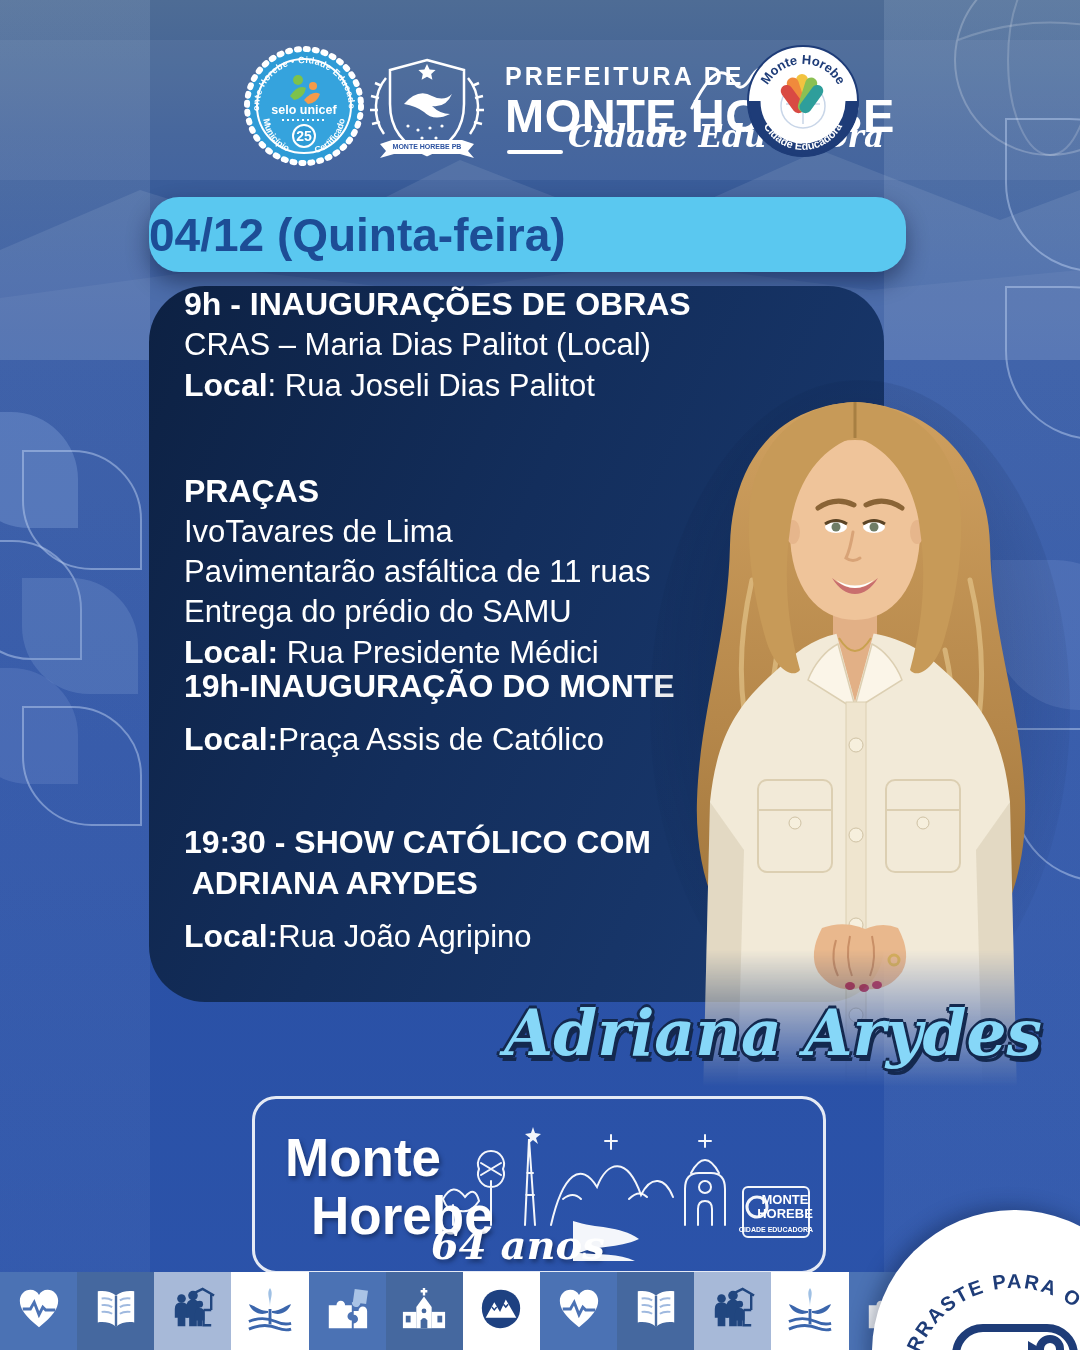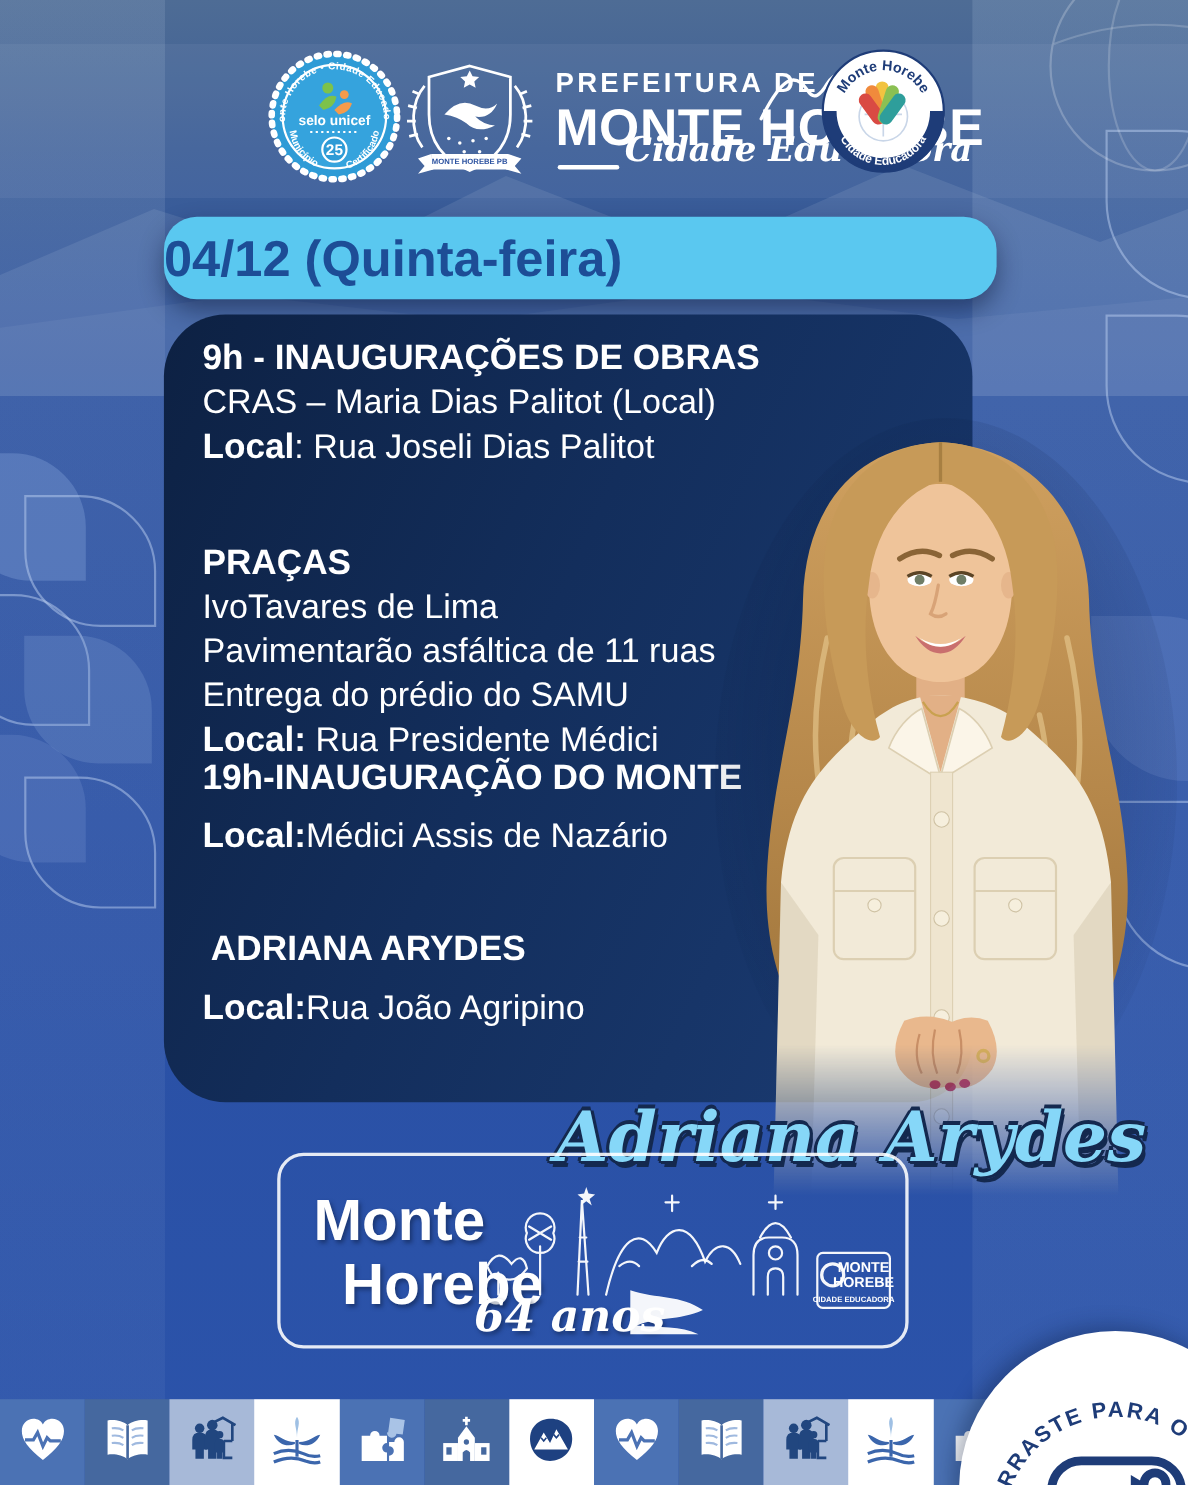--- a/index.html
+++ b/index.html
@@ -19,37 +19,37 @@
   .cityname{left:505px;top:88px;color:#fff;font-size:47px;font-weight:800;letter-spacing:.5px;}
   .tag-line{left:507px;top:150px;width:56px;height:4px;background:#fff;border-radius:2px;}
   .tagline{left:568px;top:118px;color:#fff;font-size:31px;font-style:italic;font-weight:bold;font-family:"DejaVu Serif",serif;}
   
   .pill{left:149px;top:197px;width:757px;height:75px;border-radius:30px;background:#5ac8f0;
     box-shadow:0 10px 22px rgba(5,15,45,.45);display:flex;align-items:center;}
   .pill span{color:#1d4d96;font-size:46px;font-weight:bold;}
   
   .panel{left:149px;top:286px;width:735px;height:716px;border-radius:56px;
     background:linear-gradient(115deg,#0d2143 0%,#132e5c 45%,#1b3c74 100%);}
-  .sched{left:184px;top:304px;width:700px;height:700px;color:#fff;font-size:31px;line-height:40px;}
+  .sched{left:184px;top:284px;width:700px;height:700px;color:#fff;font-size:31px;line-height:40px;}
   .sched-sec{position:absolute;left:0;}
   .sec0{top:0;} .sec1{top:187px;} .sec2{top:382px;} .sec3{top:538px;}
   .sched .line{white-space:pre;}
   .sched .b{font-weight:bold;font-size:32px;}
   .sched .spacer{margin-top:12px;}
   
   .woman{left:640px;top:380px;width:440px;height:760px;
     -webkit-mask-image:linear-gradient(180deg,#000 75%,transparent 93%);
     mask-image:linear-gradient(180deg,#000 75%,transparent 93%);}
   
   .show1{right:58px;top:950px;color:#fff;font-size:47px;font-weight:800;letter-spacing:1px;
     text-shadow:3px 0 0 #14294f,-3px 0 0 #14294f,0 3px 0 #14294f,0 -3px 0 #14294f,2px 2px 0 #14294f,-2px 2px 0 #14294f,2px -2px 0 #14294f,0 6px 0 #14294f;}
   .show2{right:38px;top:996px;color:#86d7f8;font-size:63px;font-weight:bold;font-style:italic;font-family:"DejaVu Serif",serif;
     text-shadow:3px 0 0 #14294f,-3px 0 0 #14294f,0 3px 0 #14294f,0 -3px 0 #14294f,2px 2px 0 #14294f,-2px 2px 0 #14294f,3px 6px 0 #14294f;}
   
-  .annivbox{left:252px;top:1048px;width:568px;height:172px;border:3px solid rgba(255,255,255,.88);border-radius:24px;text-align:right;}
+  .annivbox{left:252px;top:1096px;width:568px;height:172px;border:3px solid rgba(255,255,255,.88);border-radius:24px;text-align:right;}
   .anniv-monte{left:30px;top:34px;color:#fff;font-size:53px;font-weight:800;line-height:.95;text-shadow:2px 3px 4px rgba(10,25,60,.5);}
   .anniv-horebe{left:56px;top:86px;color:#fff;font-size:53px;font-weight:800;text-shadow:2px 3px 4px rgba(10,25,60,.5);}
   .anniv-anos{left:176px;top:122px;color:#fff;font-size:40px;font-style:italic;font-weight:bold;font-family:"DejaVu Serif",serif;text-shadow:2px 3px 4px rgba(10,25,60,.5);}
   
   .strip{left:0;bottom:0;width:1080px;height:78px;display:flex;}
   .tile{flex:1 1 0;display:flex;align-items:center;justify-content:center;}
   .tile svg{width:46px;height:46px;}
   
   .badge{left:872px;top:1210px;width:284px;height:284px;border-radius:50%;background:#fff;
     box-shadow:-6px -4px 18px rgba(10,25,60,.35);}
@@ -181,23 +181,24 @@
       </div>
       <div class="sched-sec sec1">
         <div class="line"><span class="b">PRAÇAS</span></div>
         <div class="line"><span>IvoTavares de Lima</span></div>
         <div class="line"><span>Pavimentarão asfáltica de 11 ruas</span></div>
         <div class="line"><span>Entrega do prédio do SAMU</span></div>
         <div class="line"><span class="b">Local:</span><span> Rua Presidente Médici</span></div>
       </div>
       <div class="sched-sec sec2">
         <div class="line"><span class="b">19h-INAUGURAÇÃO DO MONTE</span></div>
-        <div class="line spacer"><span class="b">Local:</span><span>Médici Assis de Nazário</span></div>
+        <div class="line spacer"><span class="b">Local:</span><span>Praça Assis de Católico</span></div>
       </div>
       <div class="sched-sec sec3">
+        <div class="line"><span class="b">19:30 - SHOW CATÓLICO COM</span></div>
         <div class="line"><span class="b"> ADRIANA ARYDES</span></div>
         <div class="line spacer"><span class="b">Local:</span><span>Rua João Agripino</span></div>
       </div>
     </div>
 
   <svg class="abs woman" width="440" height="760" viewBox="0 0 440 760">
     <defs>
       <linearGradient id="hairG" x1="0" y1="0" x2="0" y2="1">
         <stop offset="0" stop-color="#cfa05f"></stop>
           <stop offset=".55" stop-color="#b5874a"></stop>

